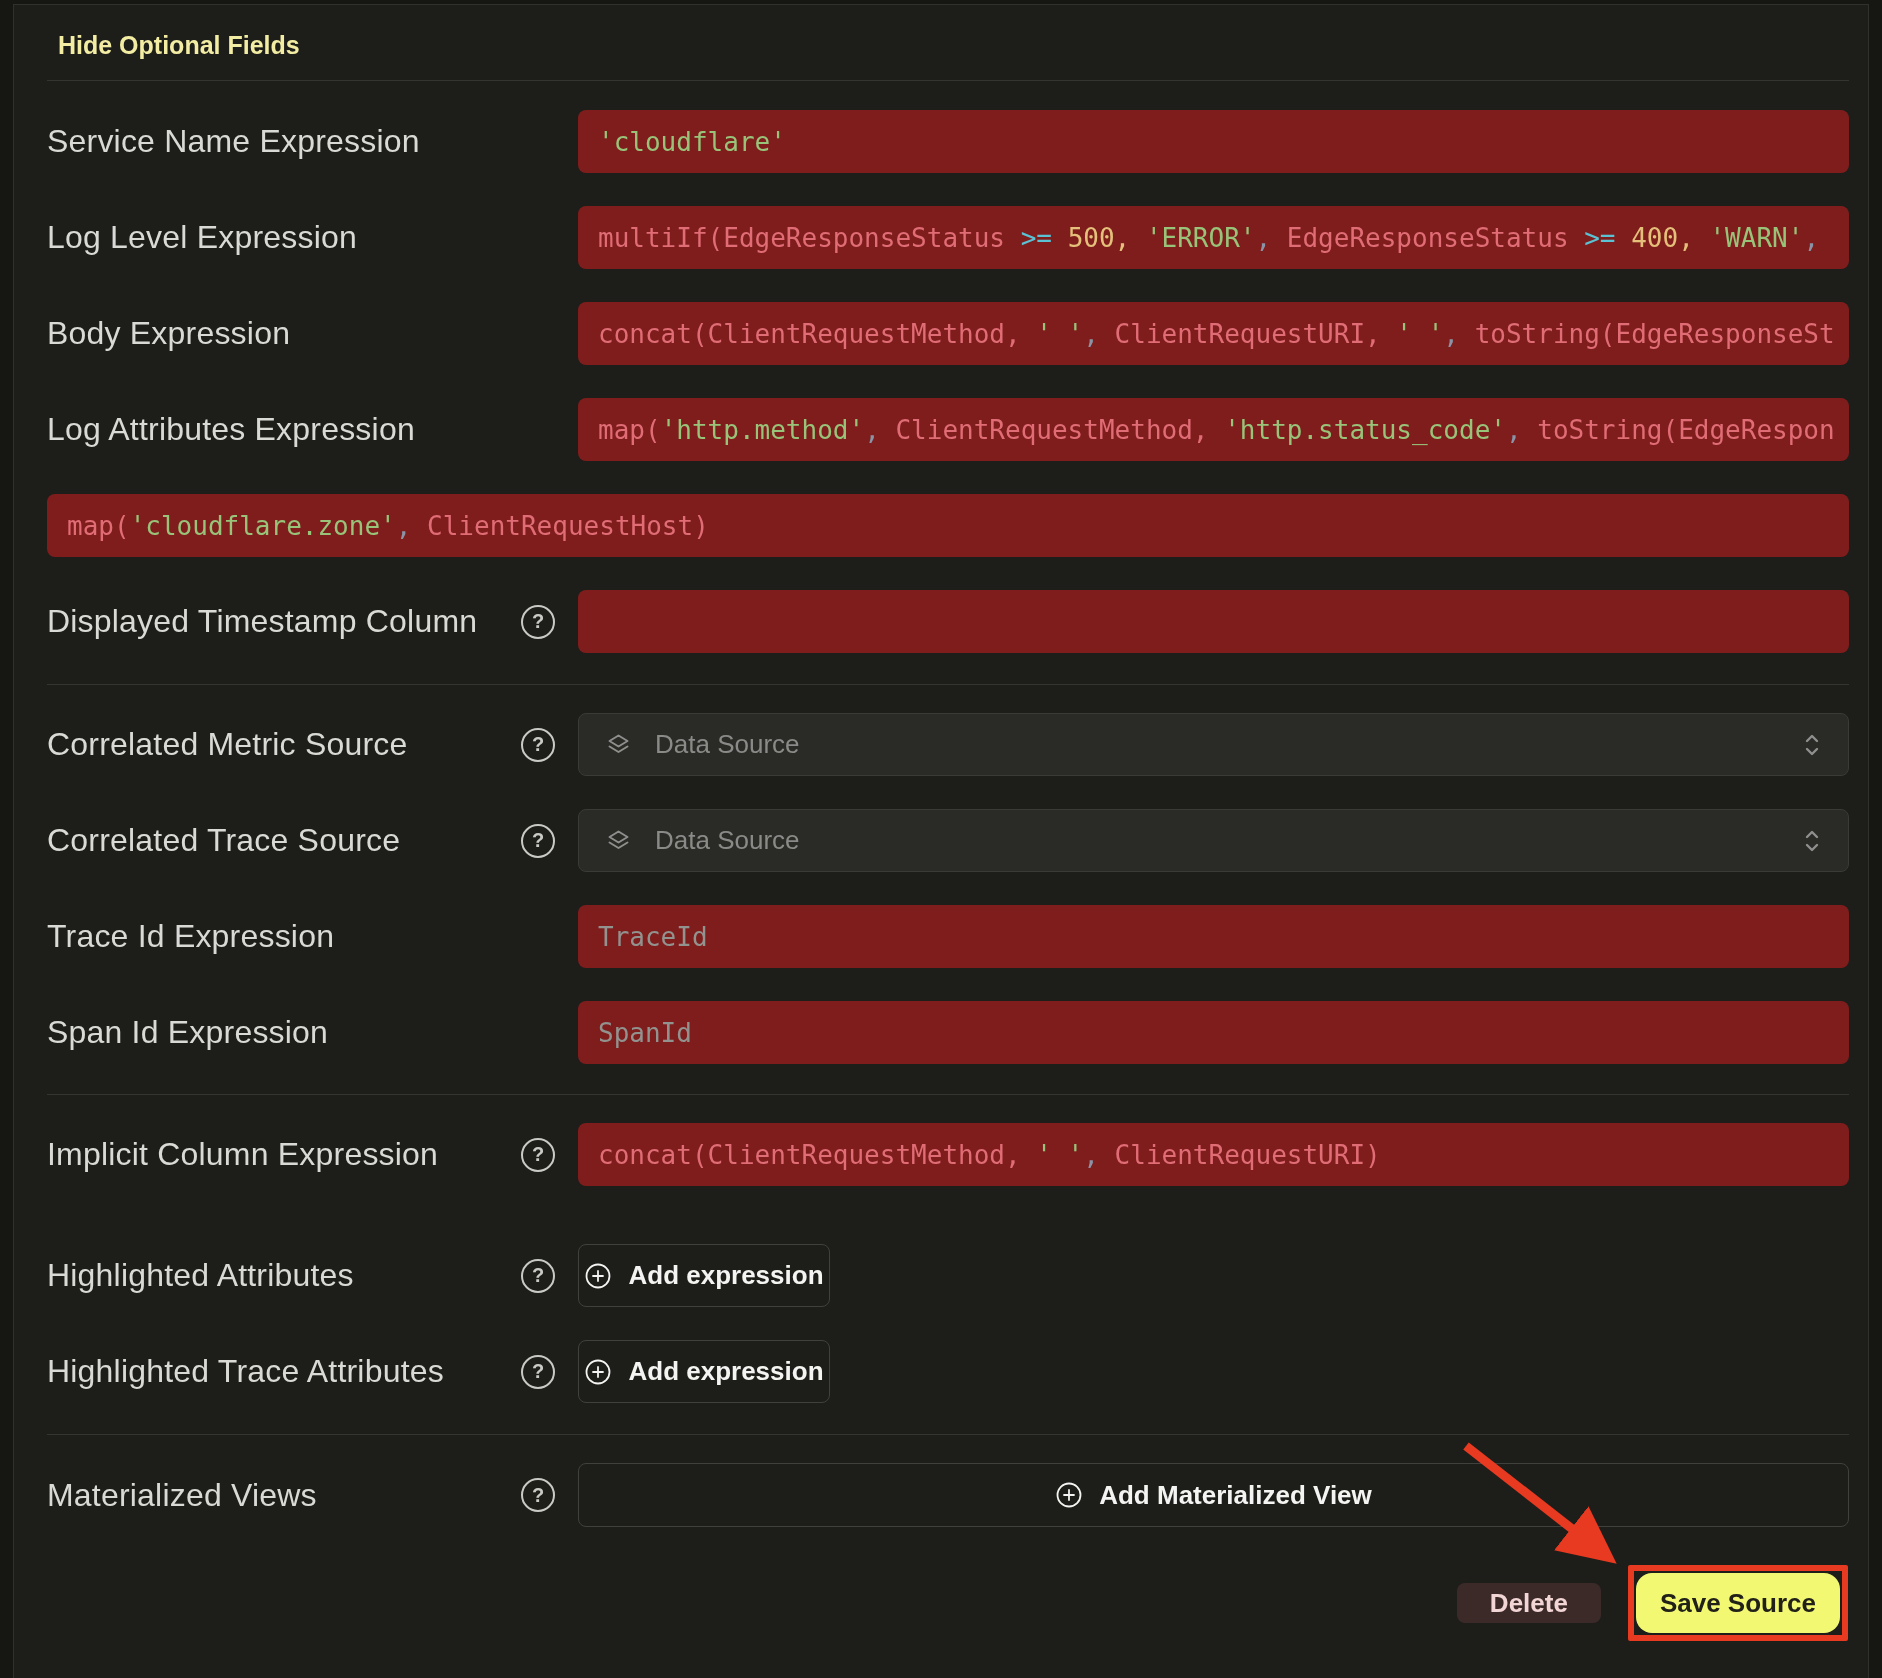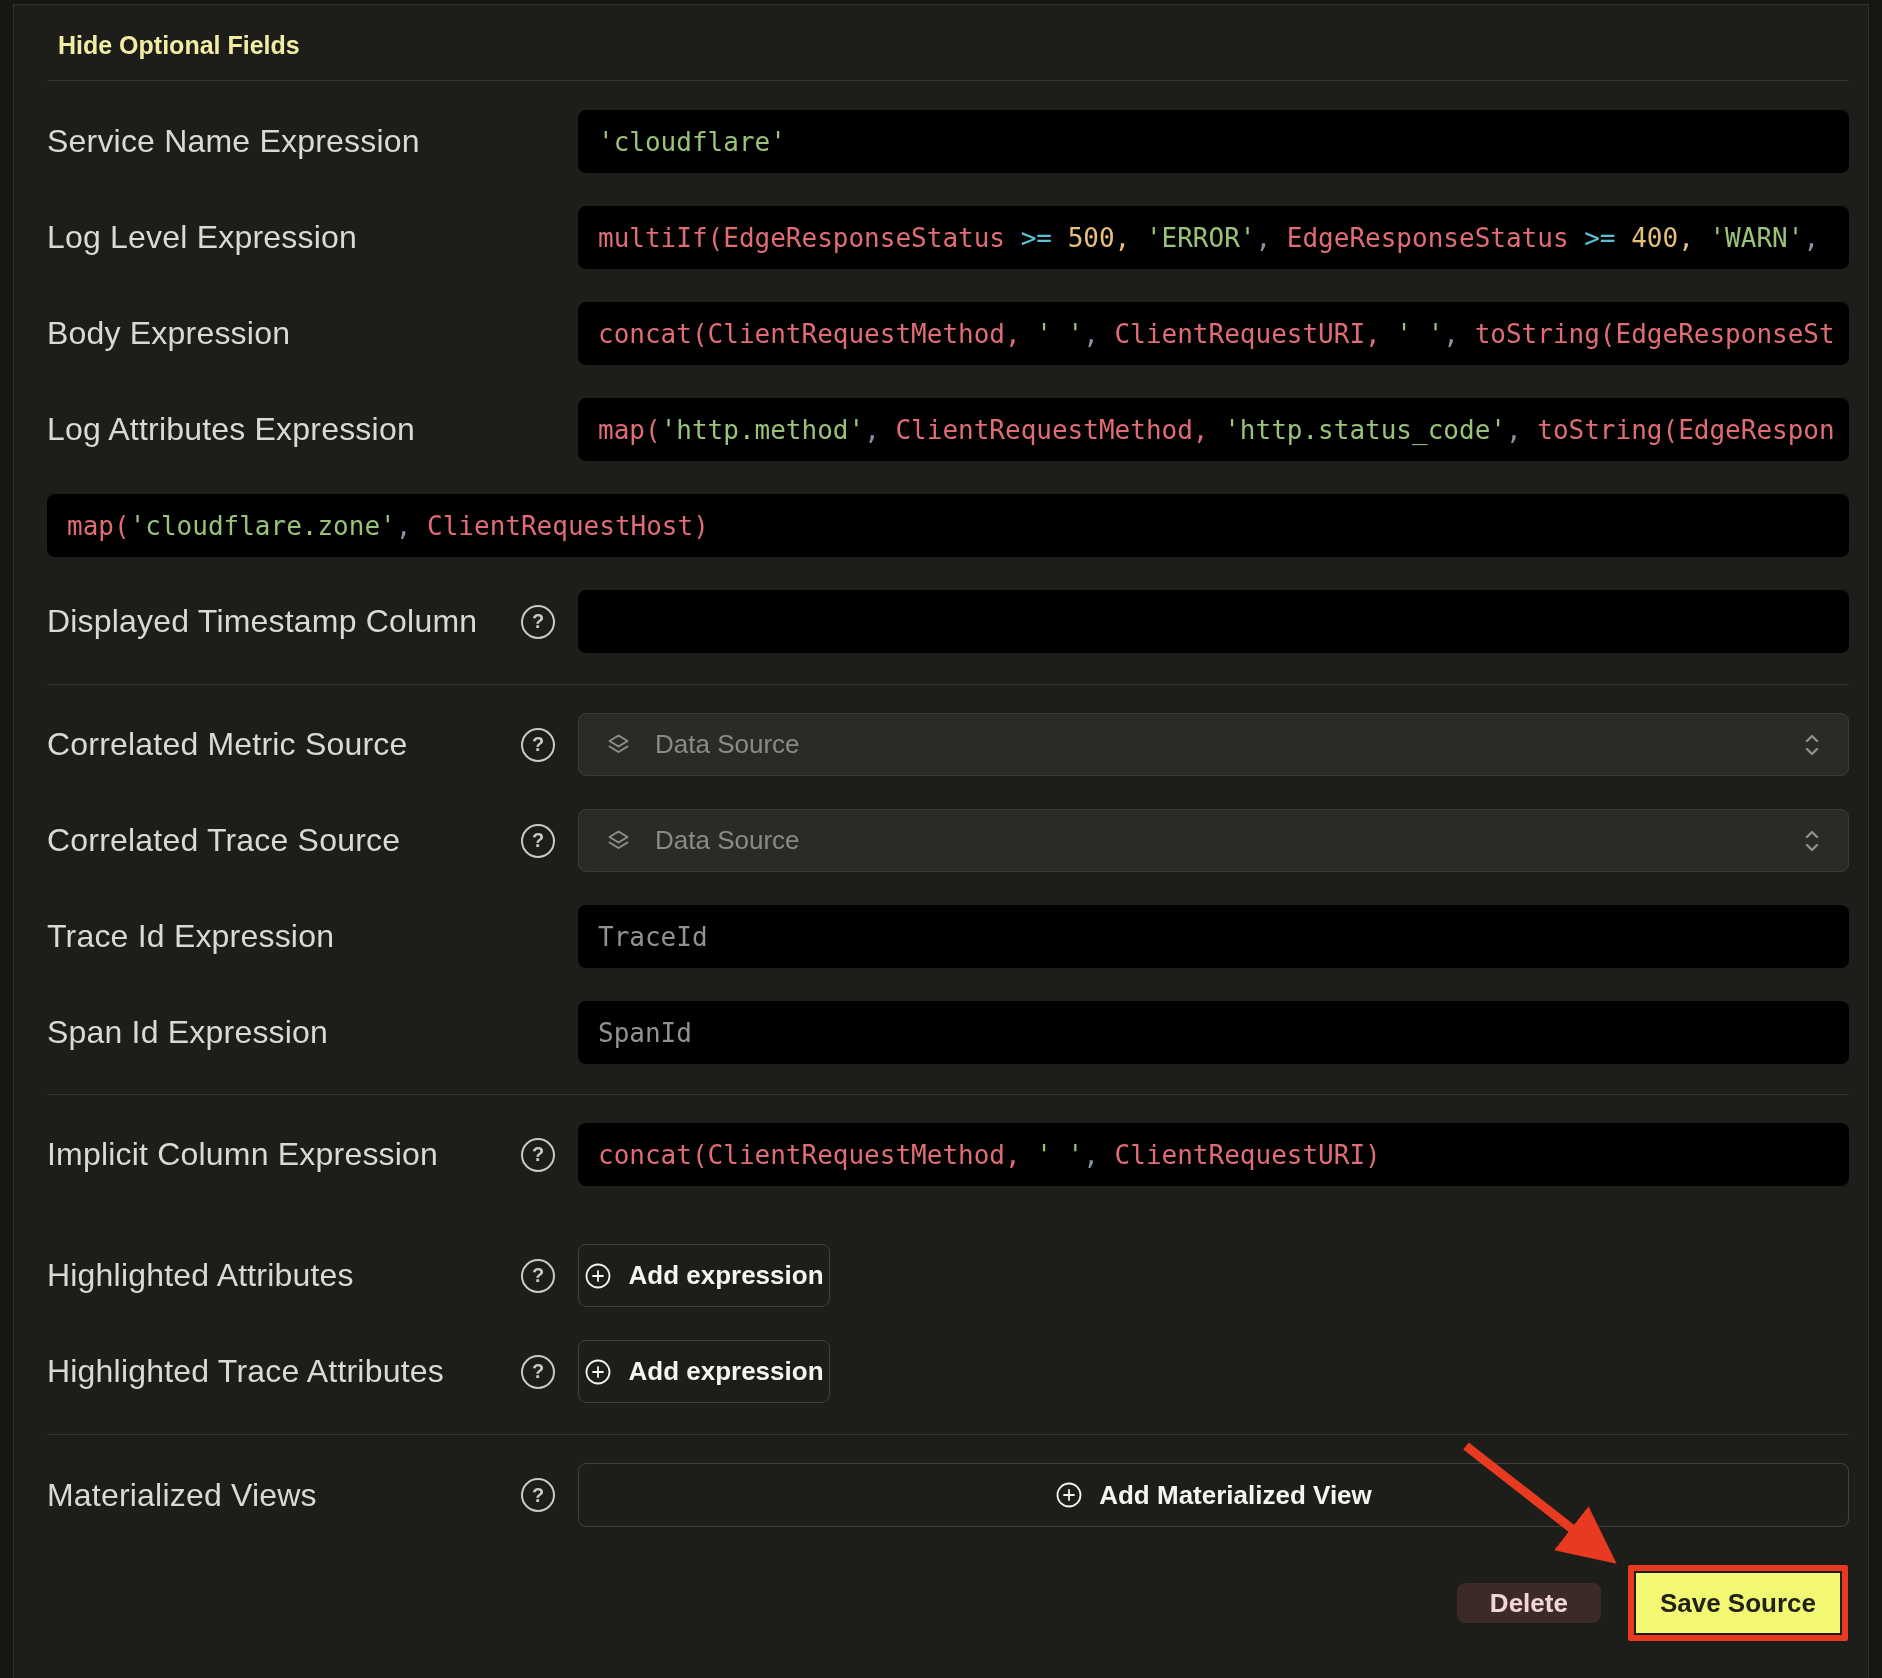--- a/index.html
+++ b/index.html
@@ -42,21 +42,21 @@
     margin-left:auto; margin-right:23px;
     width:34px; height:34px; flex:none;
     border:2px solid #c9c9c6; border-radius:50%;
     display:flex; align-items:center; justify-content:center;
     font-size:20px; font-weight:600; color:#c9c9c6;
     cursor:pointer;
   }
   .field-cell { flex:1; min-width:0; }
 
   .code-field {
-    height:63px; border-radius:8px; background:#000000;
+    height:63px; border-radius:8px; background:#7f1d1d;
     display:flex; align-items:center;
     padding:0 20px; overflow:hidden; white-space:pre;
     font-family:"DejaVu Sans Mono", monospace; font-size:26px;
     cursor:text;
     text-align:center;
   }
   .tok-red   { color:var(--tok-red); }
   .tok-str   { color:var(--tok-str); }
   .tok-num   { color:var(--tok-num); }
   .tok-cyan  { color:var(--tok-cyan); }
@@ -96,21 +96,21 @@
   }
   .save-wrap {
     margin-left:27px;
     border:6px solid var(--annotation-red);
     padding:2px; border-radius:2px;
   }
   .save-btn {
     height:60px; padding:0 24px; min-width:190px;
     background:var(--save-yellow); color:#21211a;
     font-size:26px; font-weight:700;
-    border:none; border-radius:0; cursor:pointer;
+    border:none; border-radius:16px; cursor:pointer;
     font-family:"Liberation Sans", sans-serif;
   }
   .arrow-overlay { position:absolute; left:0; top:0; pointer-events:none; }
 </style>
 </head>
 <body>
 
 <div class="panel">
   <div class="content">
 

